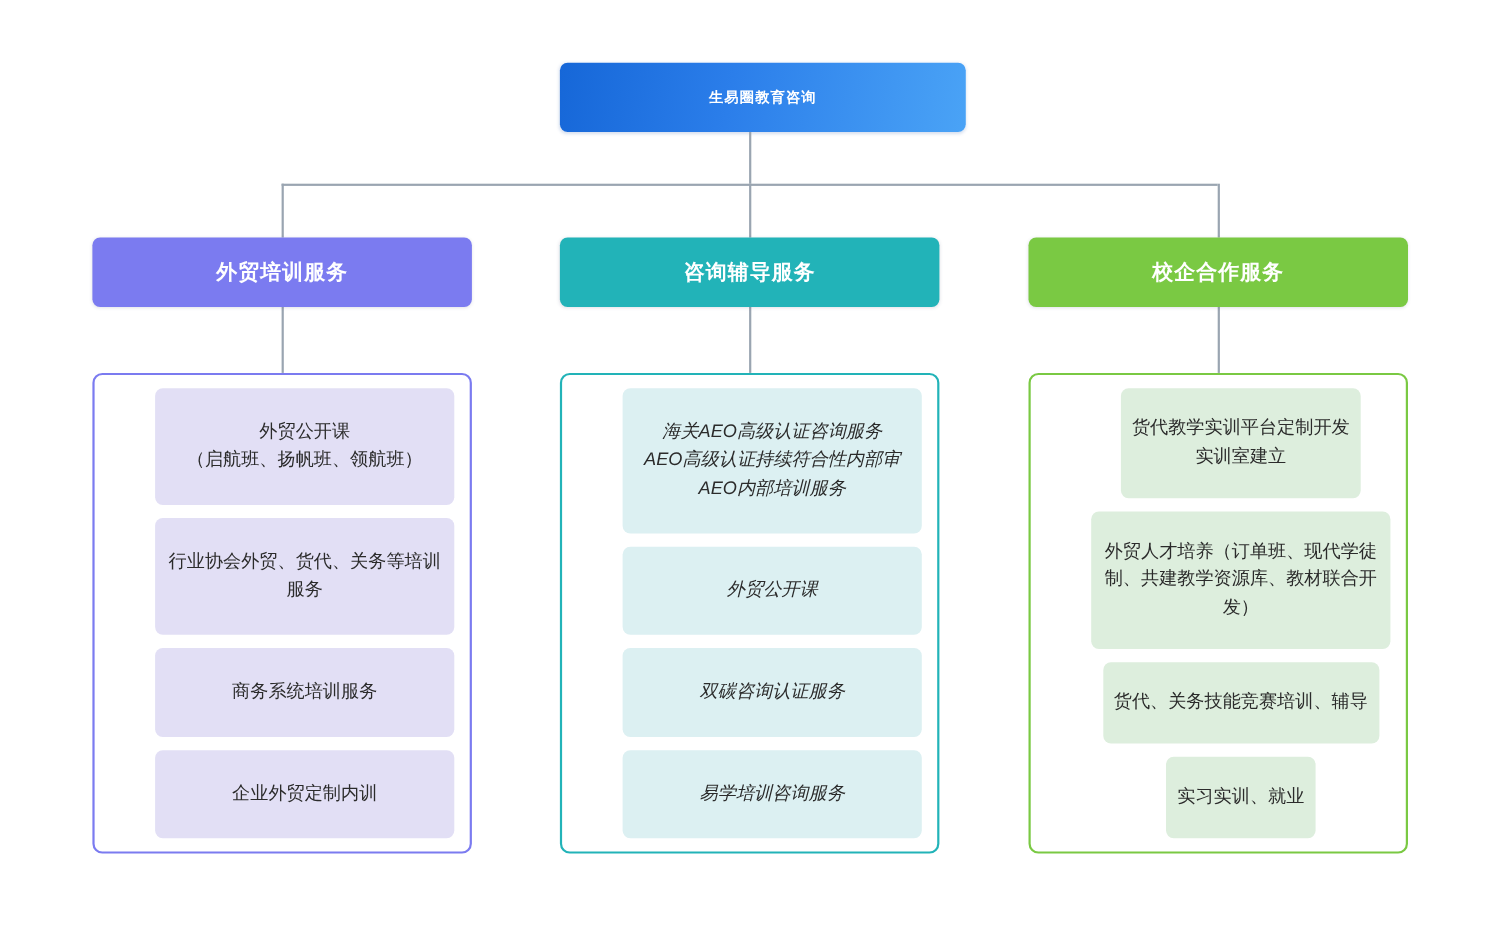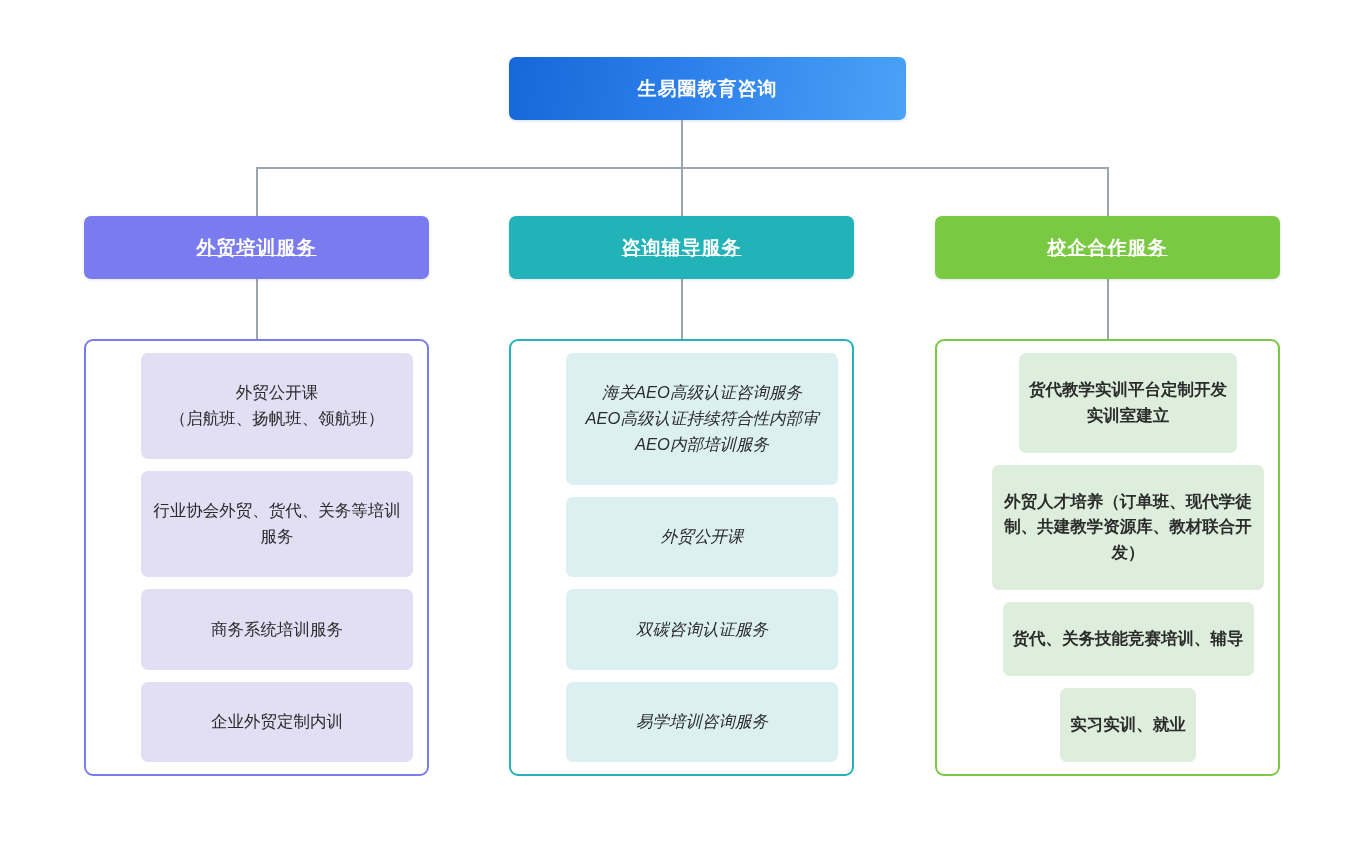--- a/index.html
+++ b/index.html
@@ -22,26 +22,26 @@
     left: 0; top: 0;
     width: 1360px;
     height: 844px;
   }
 
   
   .root-node {
     position: absolute;
     left: 509px;
     top: 57px;
-    width: 397px;
+    width: 369px;
     height: 63px;
     border-radius: 7px;
     background: linear-gradient(100deg, #1667d8 0%, #2b7eea 42%, #4aa3f6 100%);
     color: #ffffff;
-    font-size: 19px;
+    font-size: 13px;
     font-weight: bold;
     letter-spacing: 1px;
     display: flex;
     align-items: center;
     justify-content: center;
     box-shadow: 0 1px 3px rgba(30,80,160,0.18);
   }
 
   
   .line {
@@ -59,21 +59,20 @@
     height: 63px;
     border-radius: 7px;
     color: #ffffff;
     font-size: 19px;
     font-weight: bold;
     letter-spacing: 1px;
     display: flex;
     align-items: center;
     justify-content: center;
     box-shadow: 0 1px 3px rgba(60,70,110,0.15);
-    text-decoration: underline;
   }
 
   
   .col-box {
     position: absolute;
     top: 339px;
     width: 345px;
     height: 437px;
     box-sizing: border-box;
     border: 2px solid #7b7bf0;
@@ -104,21 +103,21 @@
   .box-purple { border-color: #7b7bf0; }
   .card-purple { background: #e2dff5; }
 
   
   .hdr-teal { background: #22b3b8; }
   .box-teal { border-color: #22b3b8; }
   .card-teal { background: #dcf0f2; font-style: italic; }
 
   
   .hdr-green { background: #7ac943; }
-  .box-green { border-color: #7ac943; font-weight: bold; }
+  .box-green { border-color: #7ac943; }
   .card-green { background: #ddeedd; }
 
   .col-1 { left: 84px; }
   .col-2 { left: 509px; }
   .col-3 { left: 935px; align-items: center; }
 </style>
 </head>
 <body>
 
 <div id="chart-root">

